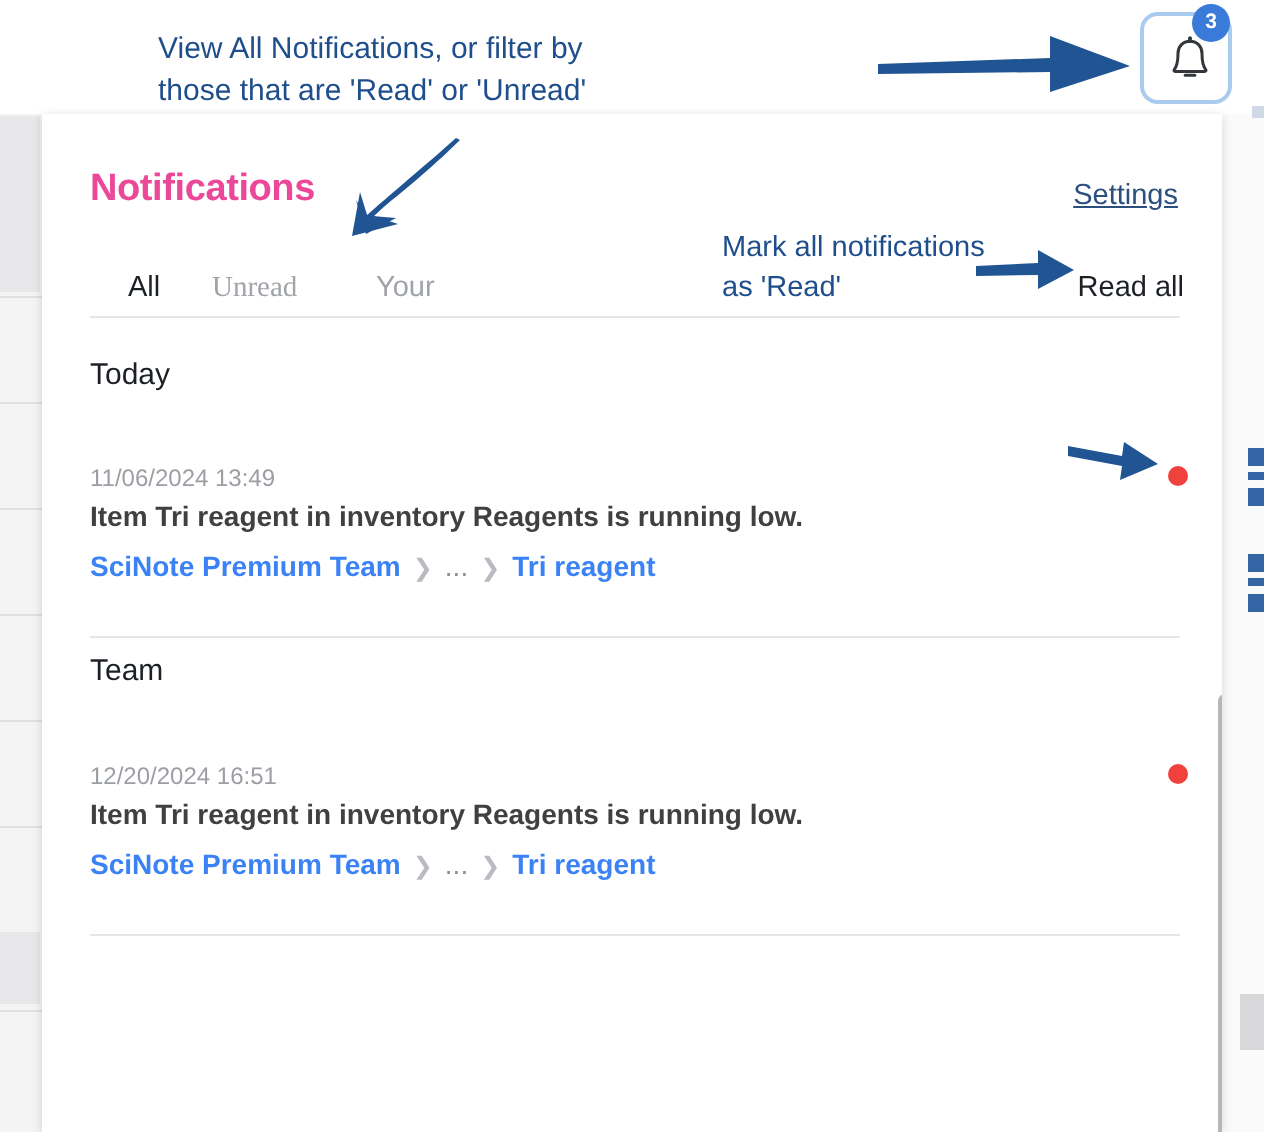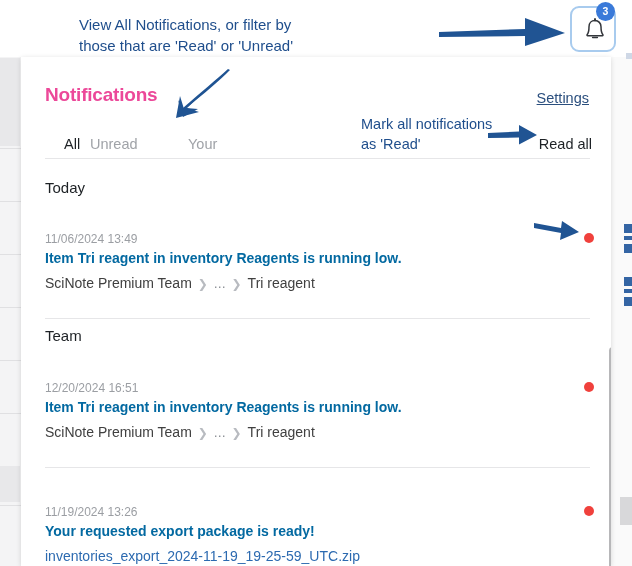--- a/index.html
+++ b/index.html
@@ -110,21 +110,21 @@
   .tab {
     position: absolute;
     top: 0;
     font-size: 14.5px;
     cursor: pointer;
     white-space: nowrap;
   }
   .tab.active { color: #1d2125; }
   .tab.idle   { color: #a0a3a8; }
   .tab-all    { left: 43px; }
-  .tab-unread { left: 69px; }
+  .tab-unread { left: 85px; font-family: Liberation Serif, serif; }
   .tab-read   { left: 167px; }
 
   .readall {
     position: absolute;
     right: 19px;
     top: 0px;
     font-size: 14.5px;
     color: #1d2125;
     cursor: pointer;
     white-space: nowrap;
@@ -166,33 +166,34 @@
     top: 0;
     font-size: 12px;
     color: #9b9ea3;
   }
   .item-title {
     position: absolute;
     left: 24px;
     top: 18px;
     font-size: 14px;
     font-weight: bold;
-    color: #0369a1;
+    color: #404040;
     white-space: nowrap;
   }
   .item-crumbs {
     position: absolute;
     left: 24px;
     top: 43px;
     font-size: 14px;
     white-space: nowrap;
   }
   .crumb-link {
-    color: #404040;
-    cursor: pointer;
+    color: #3b82f6;
+    cursor: pointer;
+    font-weight: bold;
   }
   .crumb-sep {
     color: #b8bbc0;
     margin: 0 6px;
     font-size: 12px;
   }
   .crumb-dots {
     color: #8d9197;
     cursor: pointer;
   }
@@ -338,26 +339,20 @@
         <div class="item-time">12/20/2024 16:51</div>
         <div class="item-title">Item Tri reagent in inventory Reagents is running low.</div>
         <div class="item-crumbs">
           <span class="crumb-link">SciNote Premium Team</span><span class="crumb-sep">❯</span><span class="crumb-dots">...</span><span class="crumb-sep">❯</span><span class="crumb-link">Tri reagent</span>
         </div>
         <div class="unread-dot" style="left:563px;top:1px;"></div>
       </div>
 
       <div class="hr" style="top:308px;"></div>
 
-      <div class="item" style="top:346px;height:62px;">
-        <div class="item-time">11/19/2024 13:26</div>
-        <div class="item-title">Your requested export package is ready!</div>
-        <div class="file-link">inventories_export_2024-11-19_19-25-59_UTC.zip</div>
-        <div class="unread-dot" style="left:563px;top:1px;"></div>
-      </div>
 
       <div class="scroll-thumb"></div>
     </div>
   </div>
 
   <div class="bell-box">
     <svg class="bell-glyph" viewBox="0 0 24 26">
       <path d="M12 2.4 C12 1.5 11.4 1 12 1 C12.6 1 12 1.5 12 2.4" fill="none" stroke="#33363b" stroke-width="1.4"></path>
       <path d="M12 2.6 c-3.6 0-6 2.7-6 6.1 0 4.6-.6 6.5-1.9 8.1-.3.4 0 .9.5.9h14.8c.5 0 .8-.5.5-.9-1.3-1.6-1.9-3.5-1.9-8.1 0-3.4-2.4-6.1-6-6.1z" fill="none" stroke="#33363b" stroke-width="1.5" stroke-linejoin="round"></path>
       <path d="M12 1 v1.7" fill="none" stroke="#33363b" stroke-width="1.5" stroke-linecap="round"></path>

